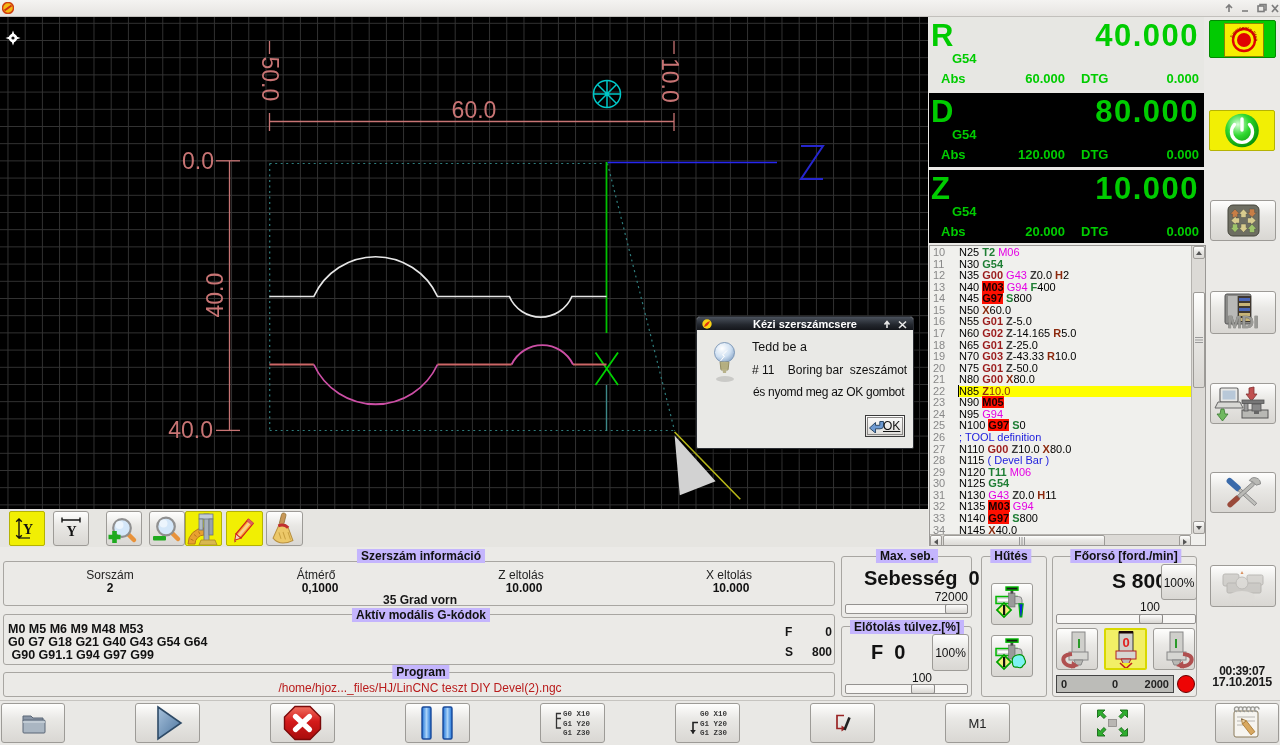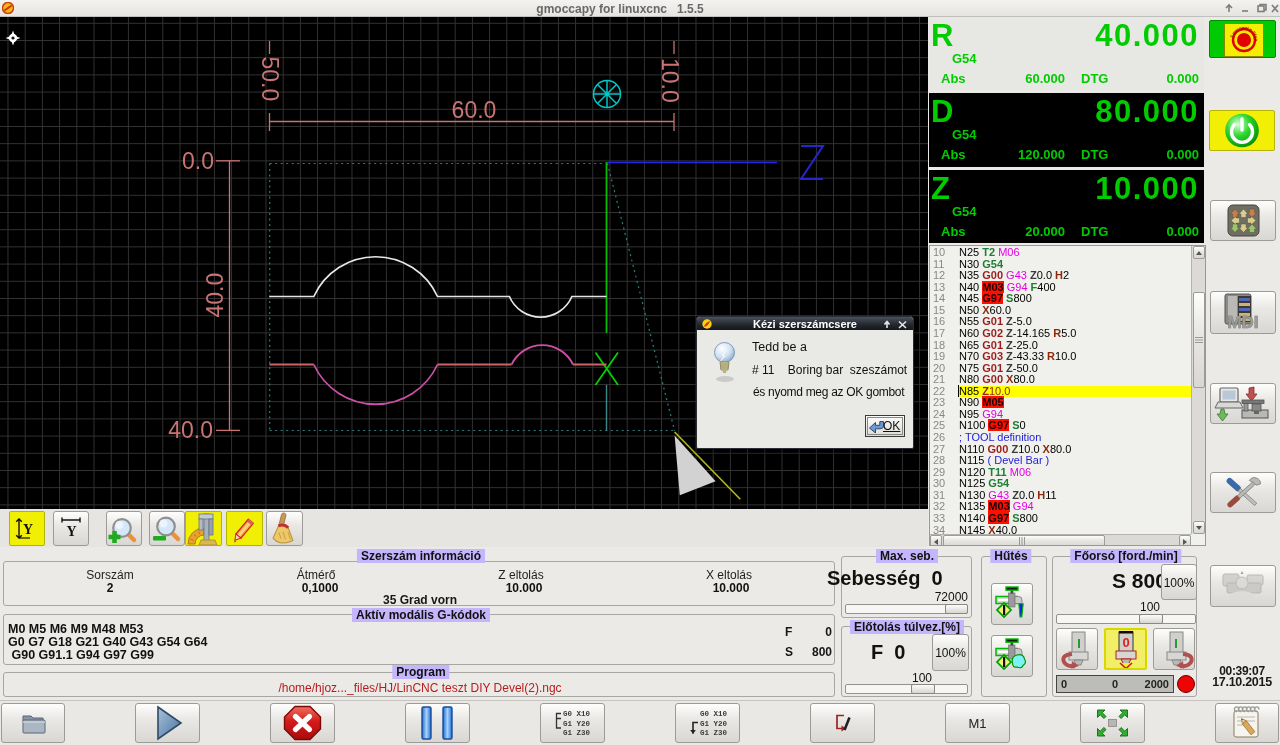--- a/index.html
+++ b/index.html
@@ -33,21 +33,20 @@
 </style>
 </head>
 <body>
 
 <div class="abs" style="left:0;top:0;width:1280px;height:17px;
   background:linear-gradient(#f4f3f1,#e6e4e1);border-bottom:1px solid #c2c0bc;box-sizing:border-box;">
   <svg class="abs" style="left:2px;top:2px" width="12" height="12" viewBox="0 0 12 12">
     <circle cx="6" cy="6" r="5.5" fill="#f3b915" stroke="#d04010" stroke-width="1.5"></circle>
     <path d="M2.5 8.5 L9.5 3.5" stroke="#d03010" stroke-width="2"></path>
   </svg>
-  <div class="abs" style="left:480px;top:2px;width:280px;text-align:center;font-size:12px;font-weight:bold;color:#686868;">gmoccapy for linuxcnc&nbsp;&nbsp;&nbsp;1.5.5</div>
   <svg class="abs" style="left:1222px;top:2px" width="58" height="12" viewBox="0 0 58 12">
     <g stroke="#7d7d7d" stroke-width="1.6" fill="none">
       <path d="M7 10 V3 M4 6 L7 3 L10 6"></path>
       <path d="M20 9 H26"></path>
       <rect x="36" y="4" width="6" height="5.5" fill="none"></rect>
       <path d="M38 4 V2.5 H44 V8 H42"></path>
       <path d="M50 3 L56 10 M56 3 L50 10" stroke-width="1.7"></path>
     </g>
   </svg>
 </div>
@@ -234,21 +233,21 @@
 <div class="abs tinybold" style="left:770px;top:625px;width:62px;text-align:right;">0</div>
 <div class="abs tinybold" style="left:785px;top:645px;">S</div>
 <div class="abs tinybold" style="left:770px;top:645px;width:62px;text-align:right;">800</div>
 
 <div class="frame" style="left:3px;top:672px;width:832px;height:25px;"></div>
 <div class="flabel" style="left:421px;top:665px;">Program</div>
 <div class="abs" style="left:0;top:681px;width:840px;text-align:center;font-size:12px;color:#b91c1c;">/home/hjoz..._files/HJ/LinCNC teszt DIY Devel(2).ngc</div>
 
 <div class="frame" style="left:841px;top:556px;width:131px;height:62px;"></div>
 <div class="flabel" style="left:907px;top:549px;">Max. seb.</div>
-<div class="abs" style="left:827px;top:567px;font-size:20px;font-weight:bold;color:#111;">Sebesség&nbsp;&nbsp;0</div>
+<div class="abs" style="left:864px;top:567px;font-size:20px;font-weight:bold;color:#111;">Sebesség&nbsp;&nbsp;0</div>
 <div class="abs" style="left:850px;top:590px;width:118px;text-align:right;font-size:12px;color:#111;">72000</div>
 <div class="sld" style="left:845px;top:604px;width:123px;height:10px;"></div>
 <div class="sldh" style="left:945px;top:604px;width:23px;height:10px;"></div>
 
 <div class="frame" style="left:841px;top:626px;width:131px;height:71px;"></div>
 <div class="flabel" style="left:907px;top:620px;">Előtolás túlvez.[%]</div>
 <div class="abs" style="left:871px;top:641px;font-size:20px;font-weight:bold;color:#111;">F&nbsp;&nbsp;0</div>
 <div class="btn" style="left:932px;top:634px;width:37px;height:37px;"></div>
 <div class="abs" style="left:932px;top:646px;width:37px;text-align:center;font-size:12px;color:#111;">100%</div>
 <div class="abs" style="left:892px;top:671px;width:60px;text-align:center;font-size:12px;color:#111;">100</div>

